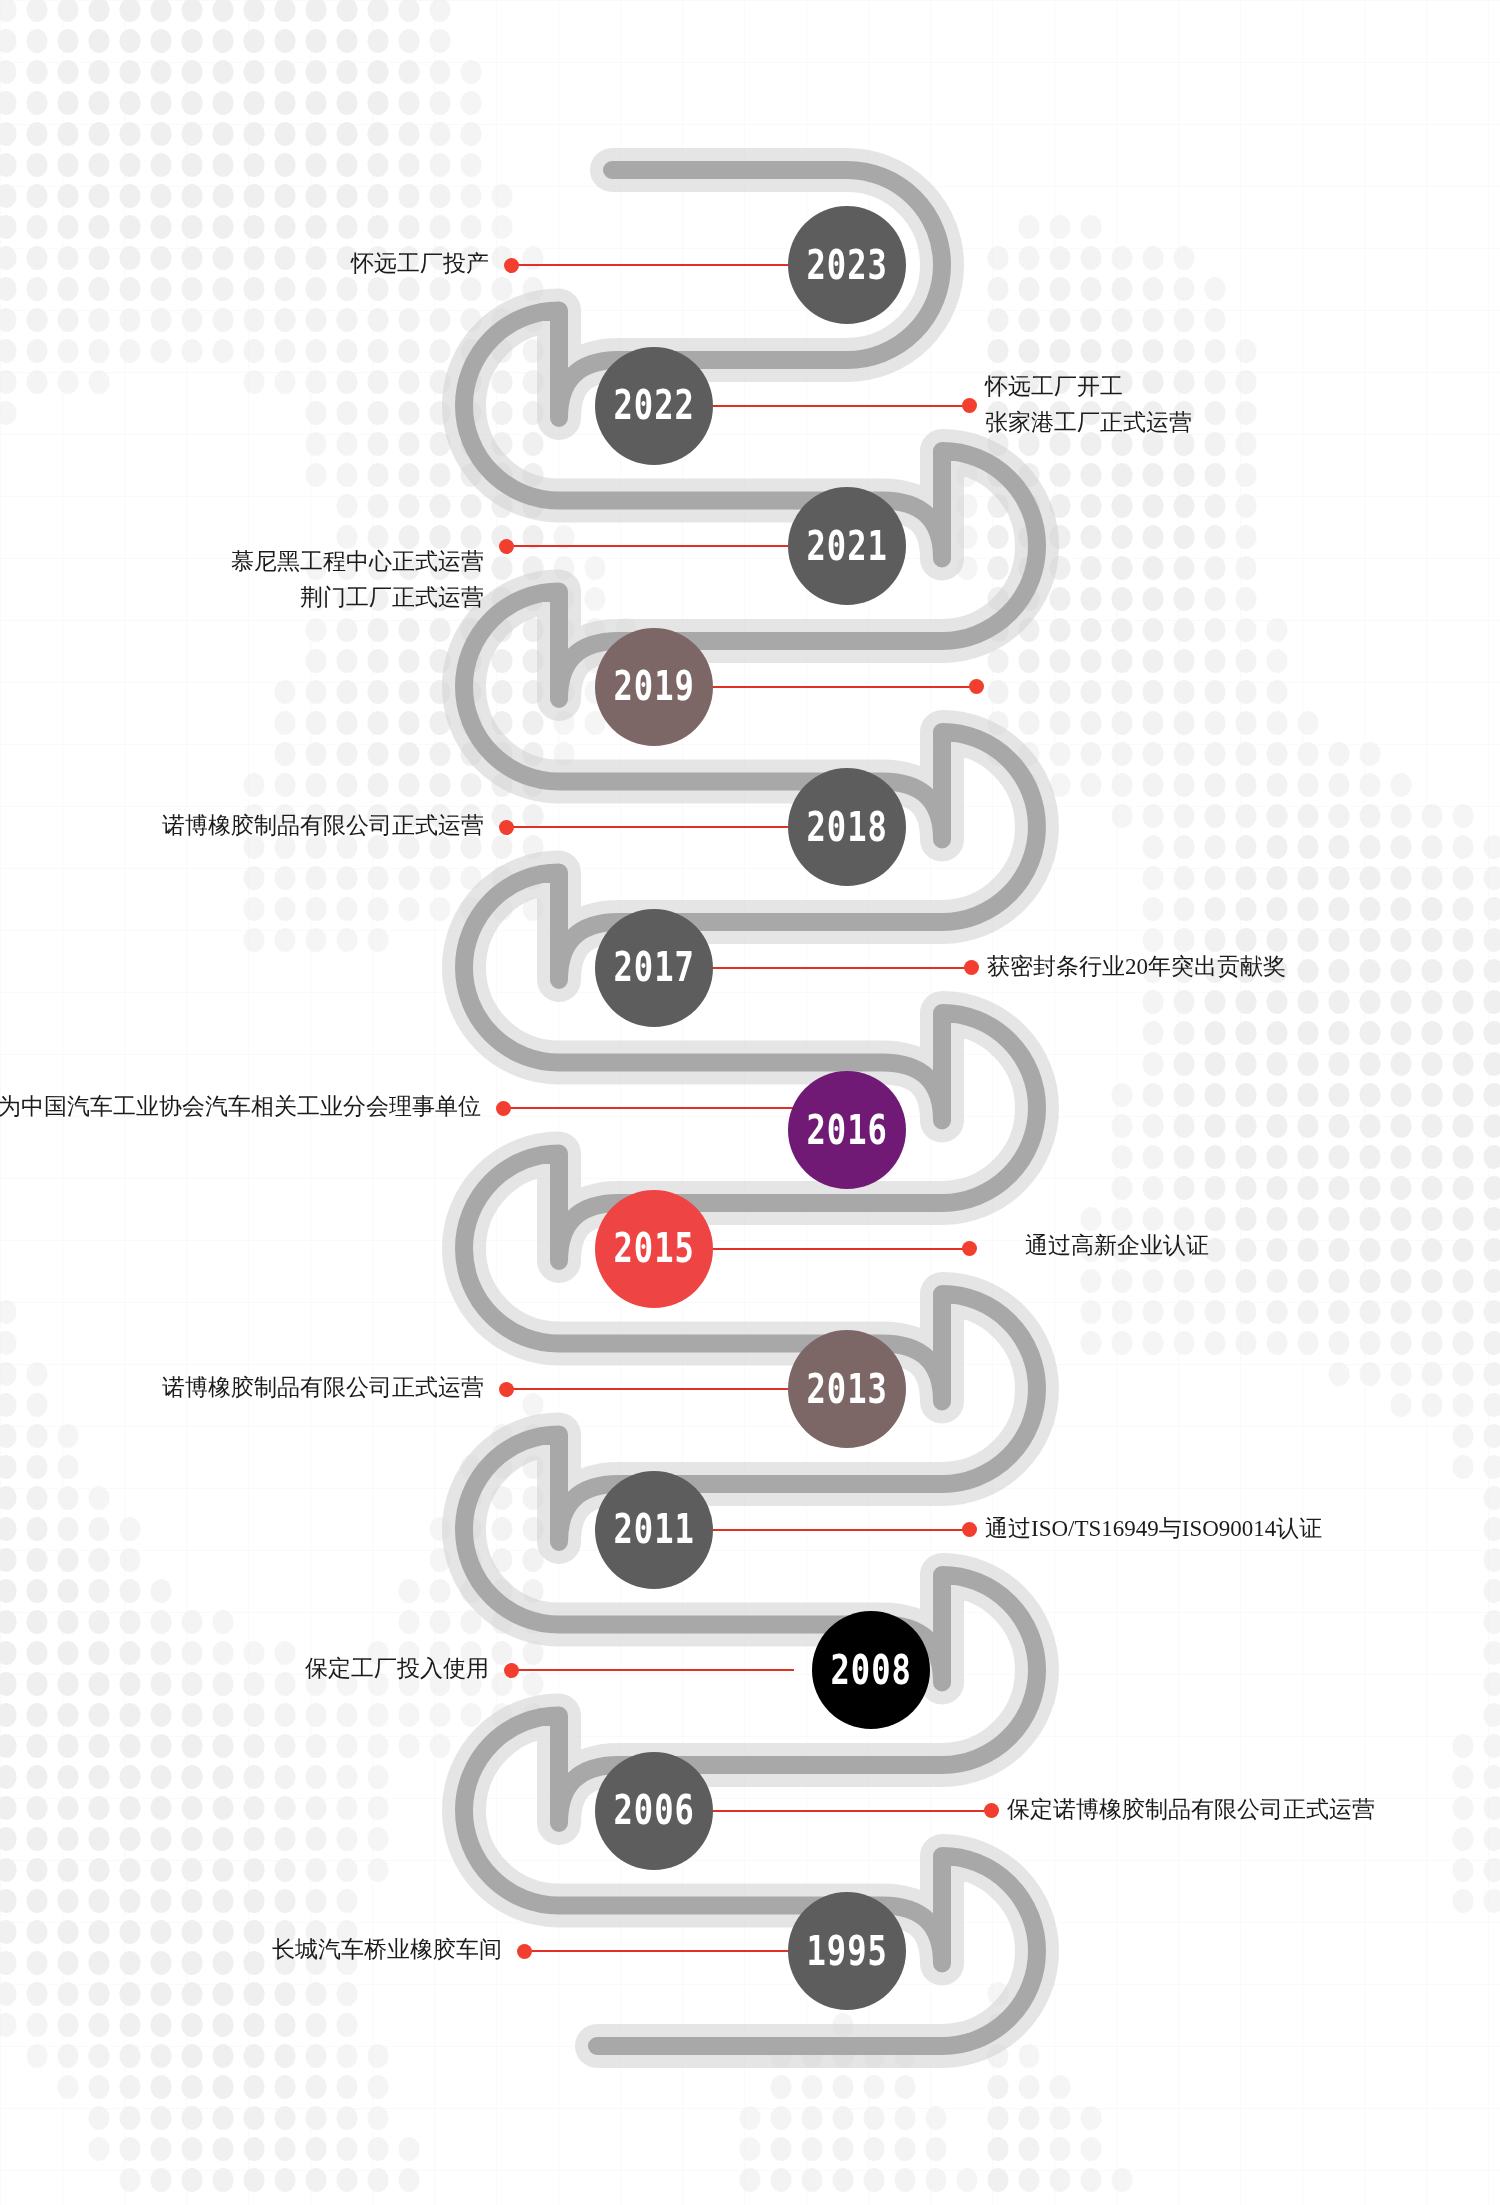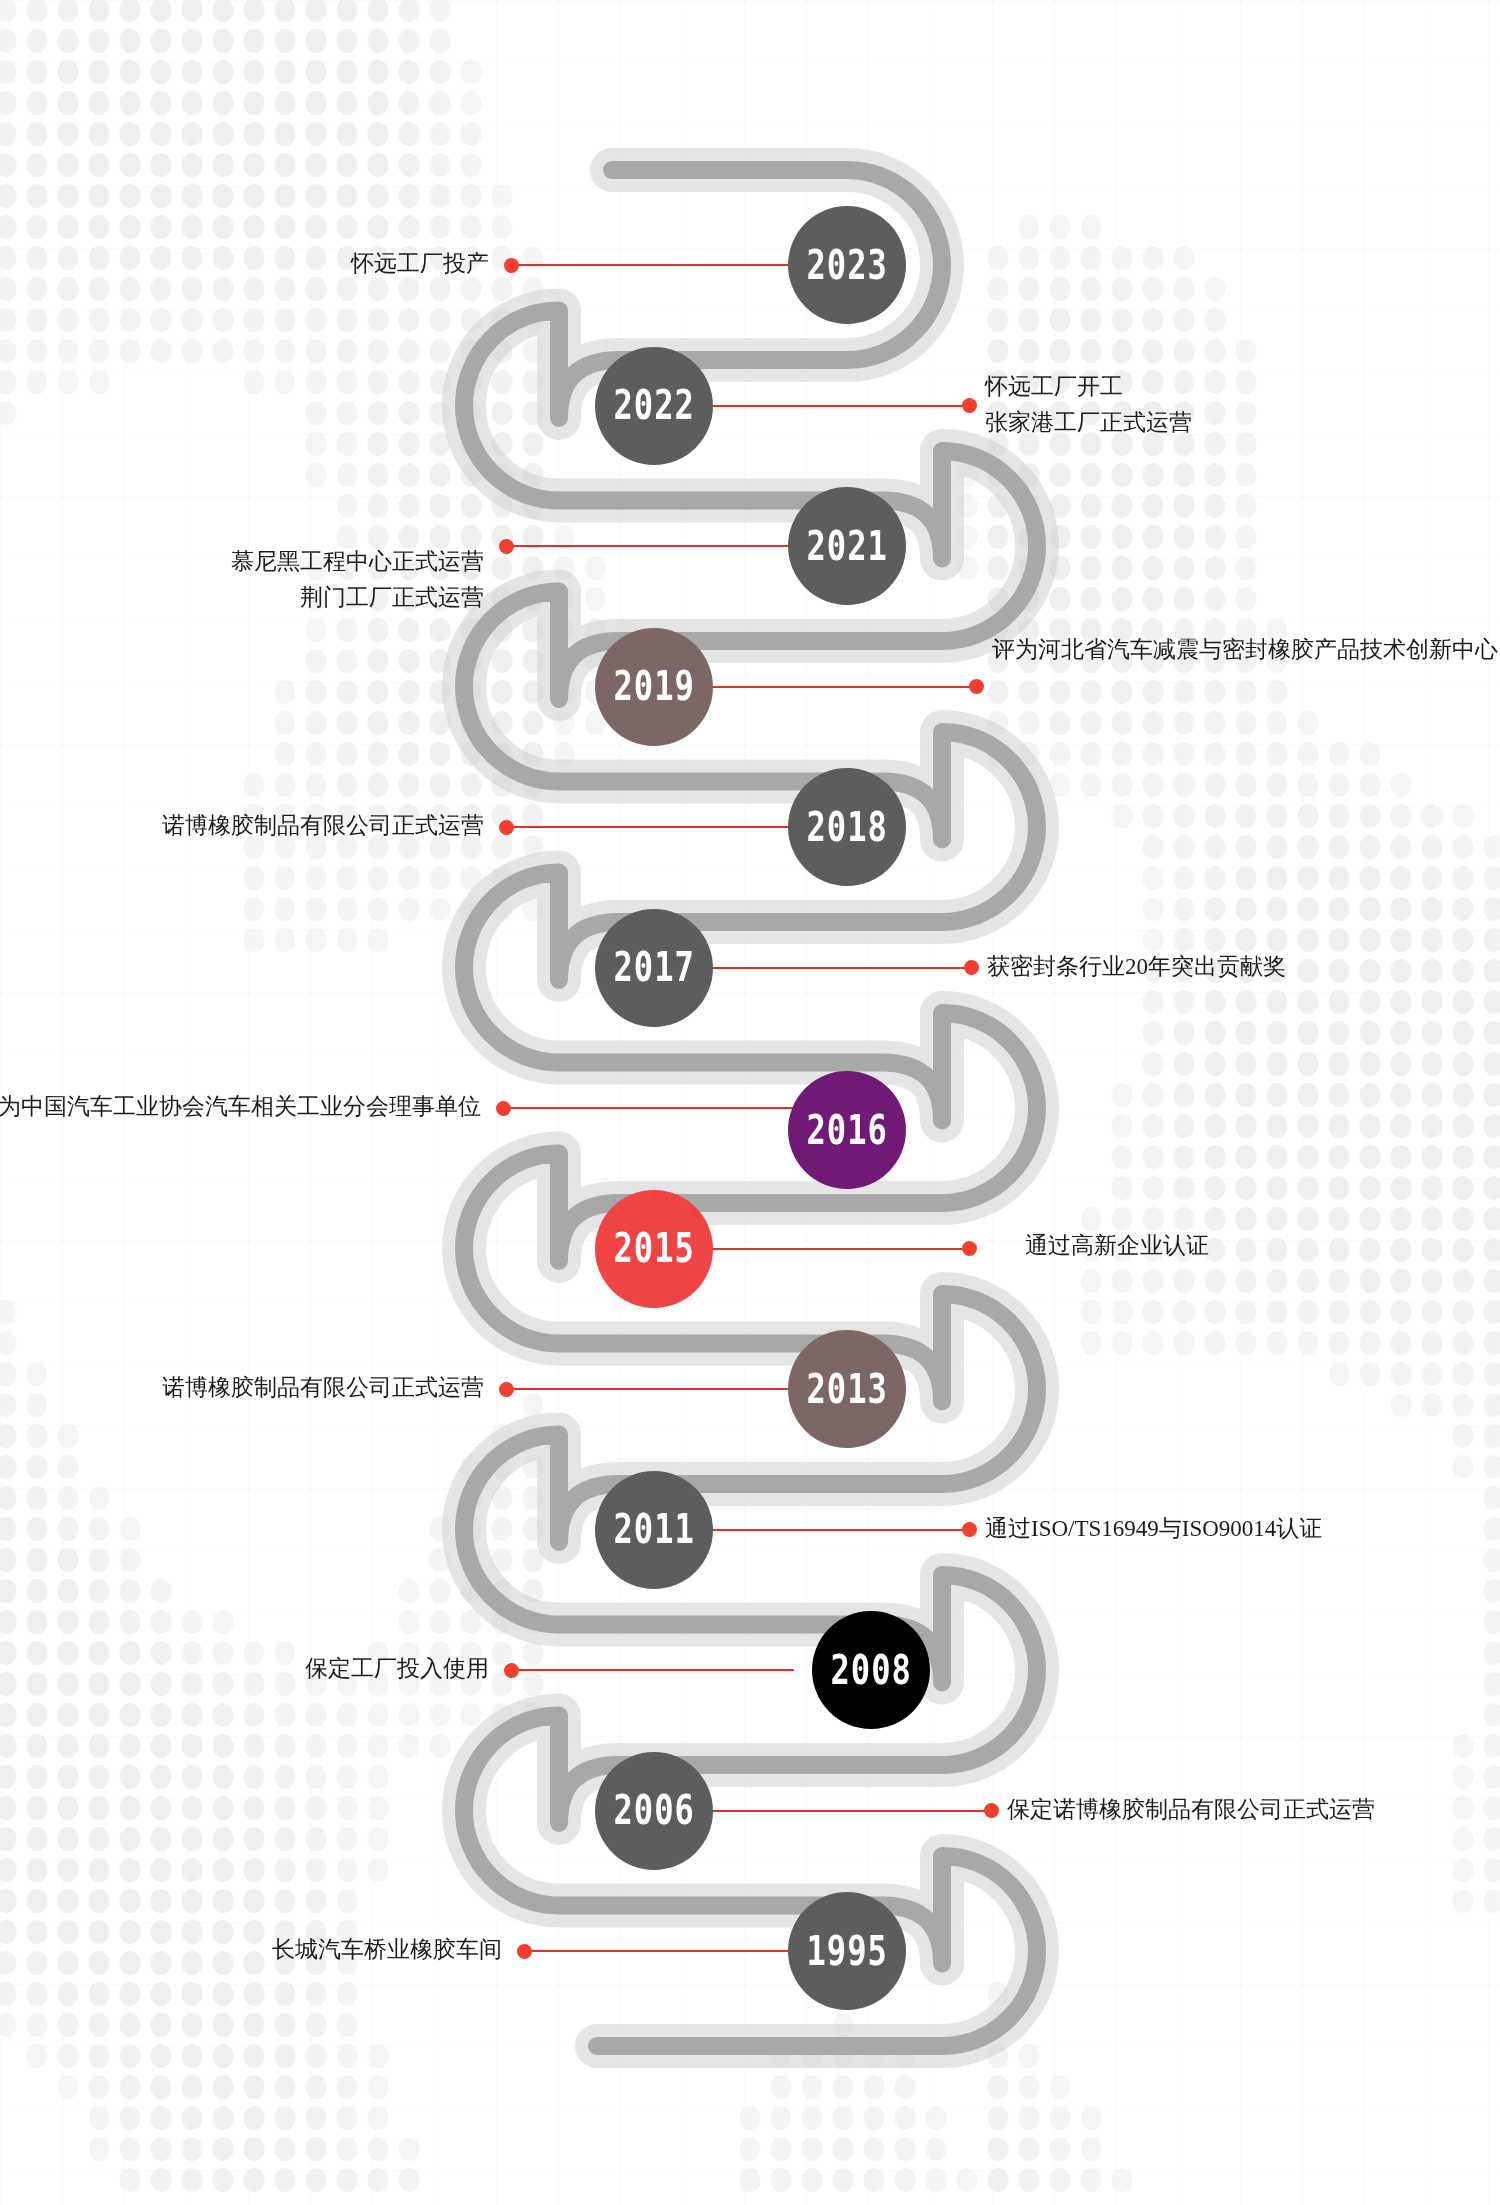--- a/index.html
+++ b/index.html
@@ -1310,21 +1310,20 @@
       <div class="label left" style="top: 509px; right: 1016px; left: auto; margin-top: 35px;">
         <span class="line">慕尼黑工程中心正式运营</span>
         <span class="line">荆门工厂正式运营</span>
       </div>
       <div class="year-node" style="left: 595px; top: 627.5px; background: rgb(125, 102, 102);">
         <span class="year-text">2019</span>
       </div>
       <div class="connector" style="top: 685.5px; left: 707px; width: 264px;"></div>
       <div class="conn-dot" style="top: 679px; left: 969px;"></div>
       <div class="label right" style="top: 631.5px; left: 992px;">
-        <span class="line">评为河北省汽车减震与密封橡胶产品技术创新中心</span>
       </div>
       <div class="year-node" style="left: 788px; top: 768px; background: rgb(93, 93, 93);">
         <span class="year-text">2018</span>
       </div>
       <div class="connector" style="top: 826px; left: 506px; width: 288px;"></div>
       <div class="conn-dot" style="top: 819.5px; left: 499px;"></div>
       <div class="label left" style="top: 808px; right: 1016px; left: auto;">
         <span class="line">诺博橡胶制品有限公司正式运营</span>
       </div>
       <div class="year-node" style="left: 595px; top: 908.5px; background: rgb(93, 93, 93);">

